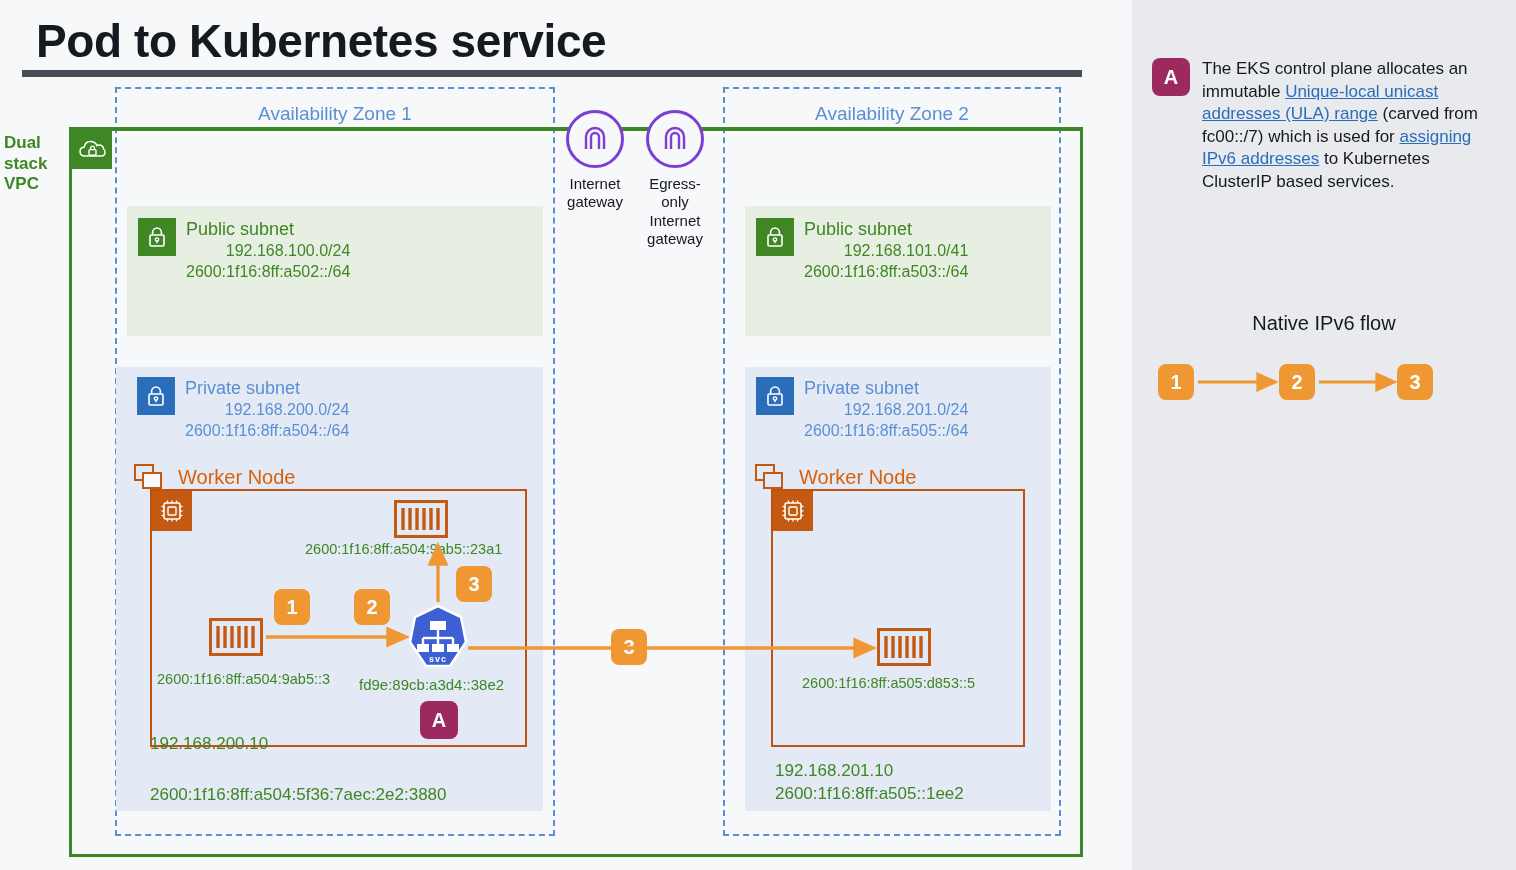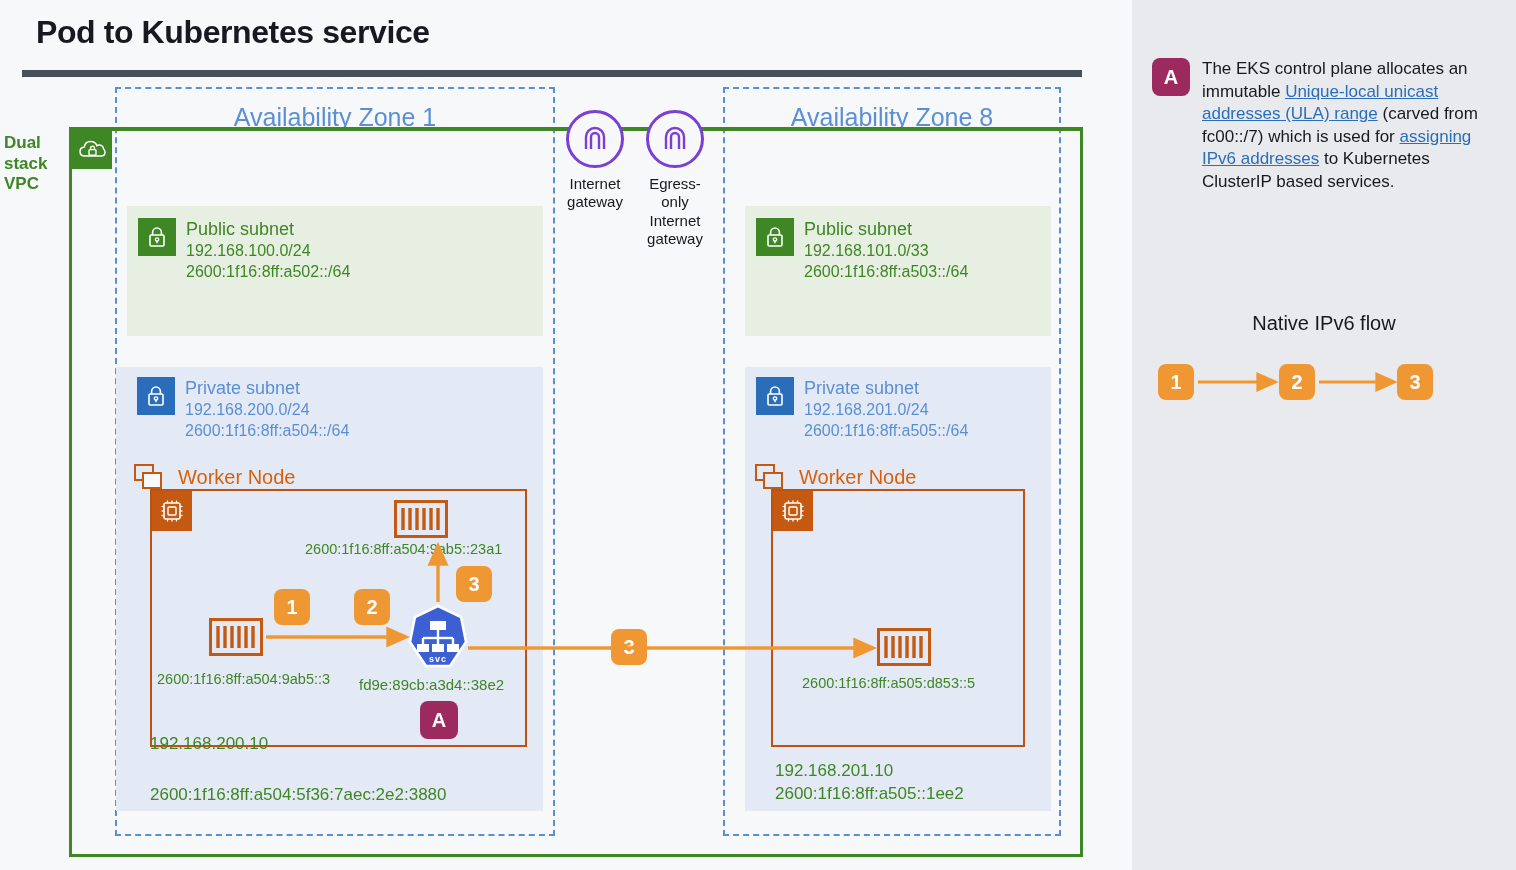--- a/index.html
+++ b/index.html
@@ -9,21 +9,21 @@
     background: #f7f8f9;
     overflow: hidden;
   }
   #root { position: relative; width: 1516px; height: 870px; }
 
   
   .diagram { position: absolute; left: 0; top: 0; width: 1132px; height: 870px; background: #f7f8f9; }
 
   .page-title {
     position: absolute; left: 36px; top: 14px;
-    font-size: 32px; font-weight: bold; color: #16191f;
+    font-size: 46px; font-weight: bold; color: #16191f;
     letter-spacing: -0.4px;
   }
   .title-rule {
     position: absolute; left: 22px; top: 70px; width: 1060px; height: 7px;
     background: #474f59;
   }
 
   
   .vpc-box {
     position: absolute; left: 69px; top: 127px; width: 1014px; height: 730px;
@@ -39,35 +39,35 @@
   }
 
   
   .az {
     position: absolute; border: 2px dashed #5b8fd4; background: transparent;
   }
   .az1 { left: 115px; top: 87px; width: 440px; height: 749px; }
   .az2 { left: 723px; top: 87px; width: 338px; height: 749px; }
   .az-title {
     position: absolute; top: 14px; left: 0; width: 100%;
-    text-align: center; font-size: 25px; color: #5b8fd4;
+    text-align: center; font-size: 19px; color: #5b8fd4;
   }
 
   
   .subnet { position: absolute; }
   .subnet-head { display: flex; align-items: flex-start; }
   .subnet-icon {
     width: 38px; height: 38px; flex: 0 0 38px;
     display: flex; align-items: center; justify-content: center;
   }
   .subnet-icon.green { background: #3f8624; }
   .subnet-icon.blue  { background: #2a6ebb; }
   .subnet-text { margin-left: 10px; line-height: 1.28; }
   .subnet-name { font-size: 18px; }
-  .subnet-cidr { font-size: 16px; }
+  .subnet-cidr { font-size: 16px; text-align: right; }
   .green-txt { color: #3f8624; }
   .blue-txt  { color: #5b8fd4; }
 
   .pub1 { left: 127px; top: 206px; width: 416px; height: 130px; background: #e7efe2; }
   .pub2 { left: 745px; top: 206px; width: 306px; height: 130px; background: #e7efe2; }
   .priv1 { left: 116px; top: 367px; width: 427px; height: 444px; background: #e3eaf5; }
   .priv2 { left: 745px; top: 367px; width: 306px; height: 444px; background: #e3eaf5; }
   .subnet-head-pos { position: absolute; left: 11px; top: 0px; }
 
   .vpc-cidr {
@@ -165,21 +165,21 @@
 
   <div class="diagram">
 
     <div class="page-title">Pod to Kubernetes service</div>
     <div class="title-rule"></div>
 
     <div class="az az1">
       <div class="az-title">Availability Zone 1</div>
     </div>
     <div class="az az2">
-      <div class="az-title">Availability Zone 8</div>
+      <div class="az-title">Availability Zone 2</div>
     </div>
 
     <div class="vpc-box"></div>
     <div class="vpc-topline"></div>
     <div class="vpc-icon">
       <svg width="28" height="24" viewBox="0 0 28 24">
         <path d="M7 19 Q2 19 2 14.5 Q2 10.5 6.3 10 Q7 4.5 12.5 4.5 Q17.5 4.5 18.8 8.6 Q19.8 8 21 8 Q25 8 25.6 12 Q27 13 27 15.5 Q27 19 23 19 Z" fill="none" stroke="#ffffff" stroke-width="1.5"></path>
         <rect x="11" y="12.6" width="7" height="5.6" rx="1" fill="none" stroke="#ffffff" stroke-width="1.4"></rect>
         <path d="M12.6 12.6 v-1.6 a1.9 1.9 0 0 1 3.8 0 v1.6" fill="none" stroke="#ffffff" stroke-width="1.4"></path>
       </svg>
@@ -214,21 +214,21 @@
         <div class="subnet-icon green">
           <svg width="22" height="24" viewBox="0 0 22 24">
             <rect x="4" y="10" width="14" height="11" rx="1.2" fill="none" stroke="#fff" stroke-width="1.6"></rect>
             <path d="M6.6 10 V7.4 a4.4 4.4 0 0 1 8.8 0 V10" fill="none" stroke="#fff" stroke-width="1.6"></path>
             <circle cx="11" cy="14.6" r="1.7" fill="none" stroke="#fff" stroke-width="1.4"></circle>
             <line x1="11" y1="15.6" x2="11" y2="18.2" stroke="#fff" stroke-width="1.4"></line>
           </svg>
         </div>
         <div class="subnet-text">
           <div class="subnet-name green-txt">Public subnet</div>
-          <div class="subnet-cidr green-txt">192.168.101.0/33</div>
+          <div class="subnet-cidr green-txt">192.168.101.0/41</div>
           <div class="subnet-cidr green-txt">2600:1f16:8ff:a503::/64</div>
         </div>
       </div>
     </div>
 
     <div class="subnet priv1">
       <div class="subnet-head subnet-head-pos" style="top:10px; left:21px;">
         <div class="subnet-icon blue">
           <svg width="22" height="24" viewBox="0 0 22 24">
             <rect x="4" y="10" width="14" height="11" rx="1.2" fill="none" stroke="#fff" stroke-width="1.6"></rect>

